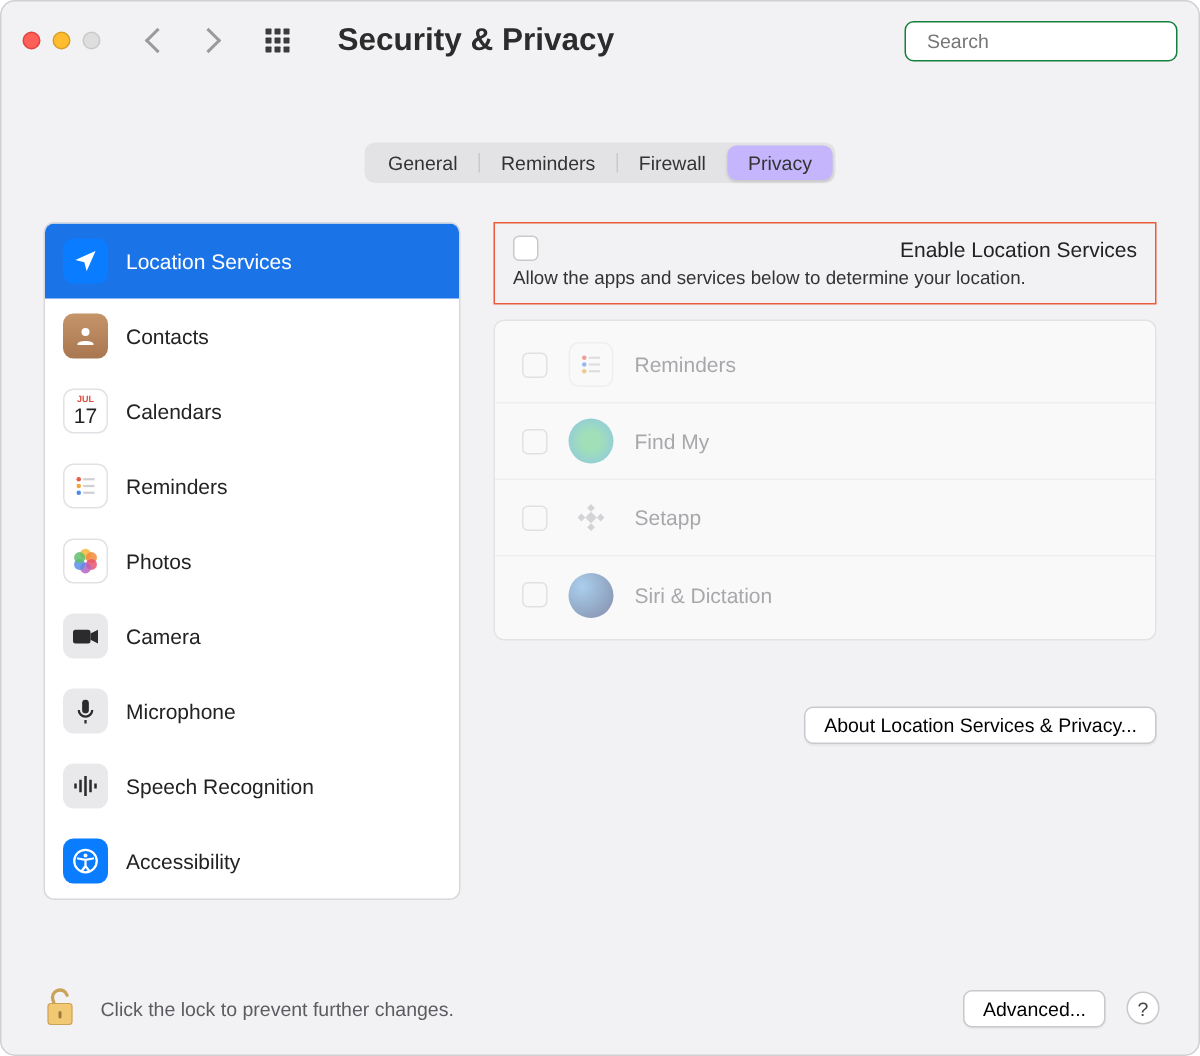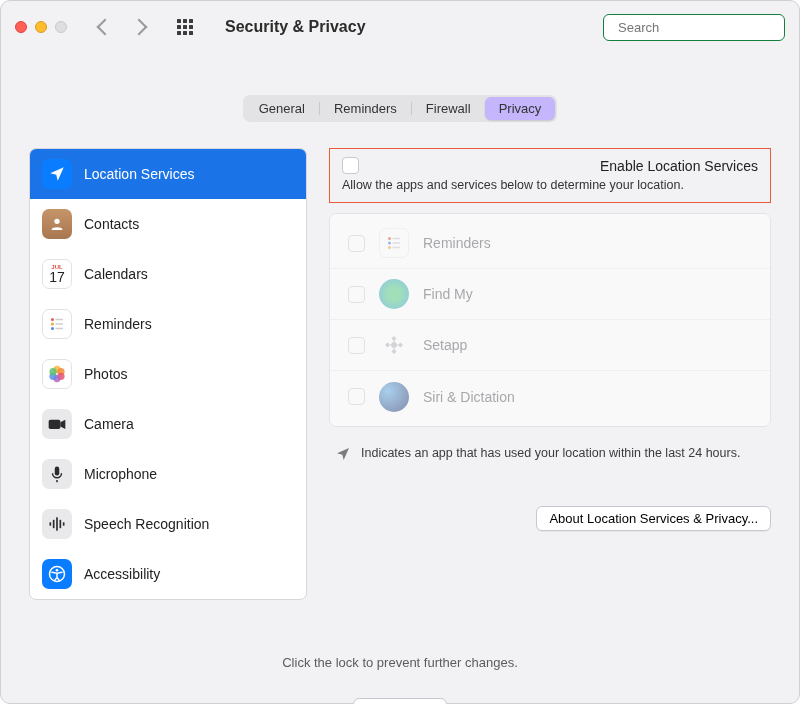--- a/index.html
+++ b/index.html
@@ -10,21 +10,21 @@
   .traffic span { width: 12px; height: 12px; border-radius: 50%; }
   .dot-red { background: #ff5f57; border: 0.5px solid #e0443e; }
   .dot-yellow { background: #febc2e; border: 0.5px solid #d69e22; }
   .dot-grey { background: #dedede; border: 0.5px solid #c9c9c9; }
   .nav-btns { display: flex; gap: 22px; margin-left: 18px; }
   .chev { width: 12px; height: 12px; border-left: 2px solid #9a9a9a; border-bottom: 2px solid #9a9a9a; }
   .chev-left { transform: rotate(45deg); }
   .chev-right { transform: rotate(-135deg); }
   .grid-icon { display: grid; grid-template-columns: repeat(3, 4px); grid-template-rows: repeat(3, 4px); gap: 2px; margin-left: 18px; }
   .grid-icon span { background: #3b3b3b; width: 4px; height: 4px; border-radius: 0.5px; }
-  .title { font-weight: 600; font-size: 16px; margin-left: 18px; color: #2c2c2c; text-align: right; }
+  .title { font-weight: 600; font-size: 21px; margin-left: 18px; color: #2c2c2c; text-align: right; }
   .spacer { flex: 1; }
   .search { display: flex; align-items: center; width: 182px; height: 27px; background: #fff; border: 1px solid #15803d; border-radius: 6px; padding: 0 8px; color: #8c8c90; gap: 6px; }
   .search svg { width: 14px; height: 14px; fill: #8c8c90; }
   .search input { border: none; outline: none; font-size: 13px; flex: 1; background: transparent; color: #333; }
 
   .tabs-wrap { display: flex; justify-content: center; margin-top: 42px; }
   .tabs { display: flex; background: #e3e3e6; border-radius: 7px; padding: 2px; }
   .tab { padding: 4px 14px; font-size: 13px; color: #333; border-radius: 6px; display:flex; align-items:center;text-align:right;}
   .tab-sep { width:1px; background:#c9c9cd; margin:5px 0;}
   .tab.active { background: #c4b5fd; box-shadow: 0 1px 2px rgba(0,0,0,.12); }
@@ -46,21 +46,21 @@
   .app-row:last-child { border-bottom:none; }
   .app-row .chk { border-color:#d4d4d8; }
   .app-icon { width:30px; height:30px; border-radius:7px; display:flex; align-items:center; justify-content:center; }
 
   .note { display:flex; gap:10px; margin: 18px 6px 0 6px; font-size:12.5px; color:#3b3b3d; line-height:1.35; }
   .note svg { width:16px; height:16px; fill:#7b7b80; flex-shrink:0; margin-top:1px;}
 
   .about-wrap { display:flex; justify-content:flex-end; margin-top: 44px; }
   .mac-btn { background:#fff; border:1px solid #c9c9cd; border-radius:6px; padding:4px 12px; font-size:13px; box-shadow: 0 1px 1px rgba(0,0,0,.05);}
 
-  .footer { height: 62px; display:flex; align-items:center; padding: 0 26px; gap:14px; border-top: 0 solid transparent; flex-direction: column;}
+  .footer { height: 62px; display:flex; align-items:center; padding: 0 26px; gap:14px; border-top: 0 solid transparent;}
   .lock-icon { width:26px; height:30px; }
   .footer-text { color:#5c5c60; font-size:13px; }
   .footer .spacer { flex:1; }
   .help { width:22px; height:22px; border-radius:50%; border:1px solid #c9c9cd; background:#fff; display:flex; align-items:center; justify-content:center; font-size:13px; color:#444; }
 </style>
 </head>
 <body>
 
 <div class="window">
   <div class="titlebar">
@@ -243,26 +243,20 @@
           </div>
           <span>Setapp</span>
         </div>
         <div class="app-row">
           <div class="chk"></div>
           <div class="app-icon" style="background:radial-gradient(circle at 30% 30%,#6fb4e8,#2a3b6e);border-radius:50%;"></div>
           <span>Siri &amp; Dictation</span>
         </div>
       </div>
 
-      <div class="note">
-        <svg viewBox="0 0 24 24">
-            <path d="M3 11l18-8-8 18-2-8-8-2z"></path>
-          </svg>
-        <span>Indicates an app that has used your location within the last 24 hours.</span>
-      </div>
 
       <div class="about-wrap">
         <button class="mac-btn">About Location Services &amp; Privacy...</button>
       </div>
     </div>
   </div>
 
   <div class="footer">
     <svg class="lock-icon" viewBox="0 0 24 30">
       <path d="M7 12V8a5 5 0 0110 0" fill="none" stroke="#c9a35a" stroke-width="2.2" stroke-linecap="round" transform="rotate(-18 12 8)"></path>

